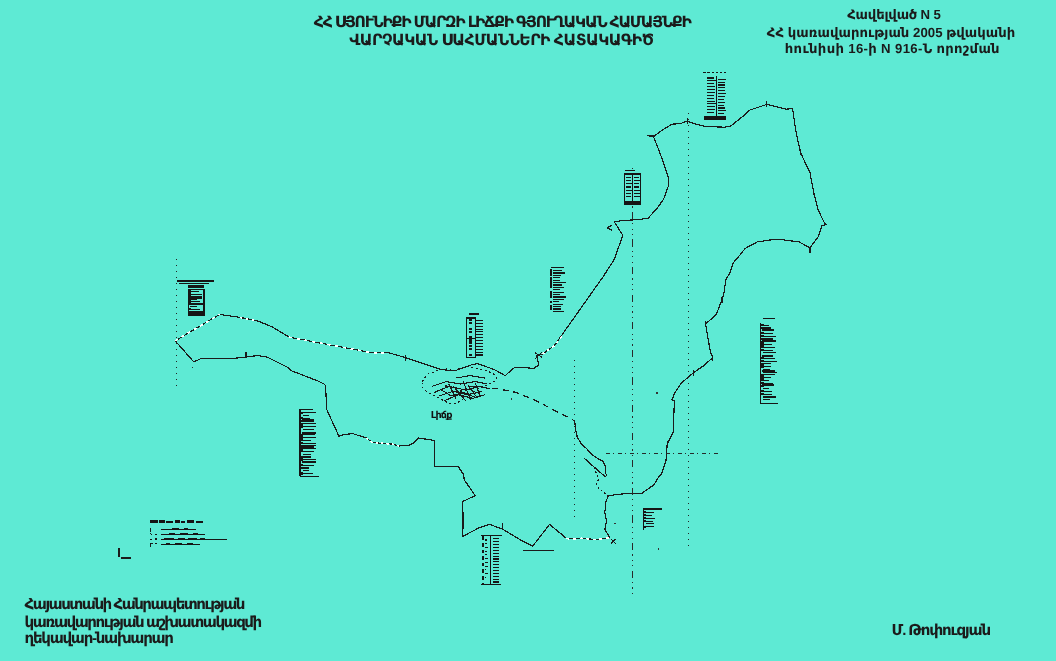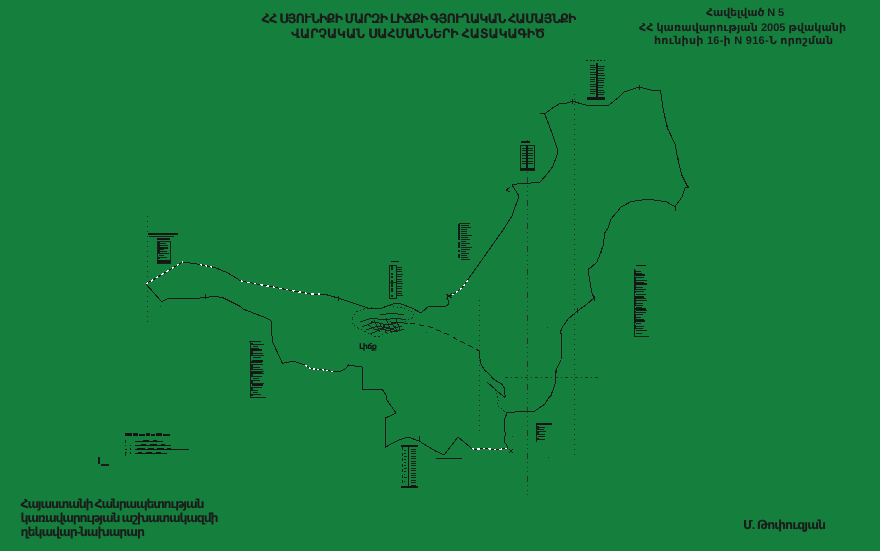--- a/index.html
+++ b/index.html
@@ -1,16 +1,16 @@
 <!DOCTYPE html>
 <html><head>
 <meta charset="utf-8">
 <style>
 html,body{margin:0;padding:0;background:#fff;}
-.page{position:relative;width:880px;height:551px;background:#15803d;overflow:hidden;
+.page{position:relative;width:880px;height:551px;background:#5eead4;overflow:hidden;
 font-family:"Liberation Sans","DejaVu Sans",sans-serif;}
 svg text{font-family:"Liberation Sans","DejaVu Sans",sans-serif;}
 </style>
 </head>
 <body>
 
 <div class="page">
 <svg width="880" height="551" viewBox="0 0 880 551" shape-rendering="crispEdges" text-rendering="geometricPrecision">
 
 <polygon points="146.0,284.0 183.0,262.0 200.0,264.5 215.0,267.5 227.0,272.5 241.0,281.0 310.0,294.0 324.0,294.0 338.0,298.0 368.0,308.0 379.0,309.0 393.0,304.0 398.0,303.0 412.0,308.0 421.0,313.0 429.0,306.0 433.0,306.0 445.0,307.0 449.0,304.0 447.0,296.0 452.0,295.0 462.0,288.0 503.0,230.0 512.0,216.0 519.0,196.0 512.0,185.0 517.0,184.0 531.0,183.0 540.0,182.0 548.0,173.0 553.0,166.0 557.0,155.0 557.0,148.0 553.0,136.0 549.0,125.0 544.6,114.0 540.0,113.0 544.6,114.0 551.0,109.0 560.0,103.5 567.0,103.0 572.6,101.0 580.0,103.5 588.0,105.4 604.0,106.0 609.0,105.0 619.0,97.0 624.0,92.0 639.0,87.0 655.0,91.0 660.5,90.5 663.0,108.0 667.0,127.0 675.0,144.0 678.0,160.0 682.0,175.5 687.0,185.6 688.5,187.0 685.0,188.0 682.0,197.0 675.0,206.6 666.0,201.6 652.0,199.8 645.0,199.5 631.0,201.6 621.0,207.0 617.0,212.0 611.0,219.0 608.0,228.0 605.0,232.5 603.0,246.0 597.0,262.0 588.0,270.0 590.0,282.0 592.0,293.0 594.0,298.0 586.0,305.0 578.0,310.5 568.0,319.0 562.5,327.0 560.0,333.0 562.0,334.0 561.0,360.0 559.0,364.0 556.0,370.0 555.0,384.0 551.0,395.5 548.5,398.0 545.0,404.0 537.0,409.5 535.0,411.0 524.0,411.0 507.0,413.0 505.0,418.0 504.0,427.0 505.5,434.0 504.0,441.0 507.0,446.0 508.0,448.0 497.0,449.8 486.0,448.5 480.0,449.0 474.0,449.0 472.0,448.6 458.0,437.0 444.0,455.0 435.5,451.0 419.0,441.0 408.0,437.0 399.0,440.0 385.5,447.0 386.0,434.6 385.5,418.0 396.0,413.0 387.0,400.0 386.0,395.0 382.0,389.0 362.0,389.0 362.0,367.0 348.6,365.0 345.0,369.0 341.0,371.0 333.0,371.6 326.0,370.0 310.2,368.8 305.3,365.0 293.8,361.3 286.5,362.3 282.4,363.4 272.3,341.3 271.3,321.3 270.0,320.0 265.0,317.5 242.5,308.8 240.0,306.3 222.5,297.5 215.0,296.3 193.5,298.8 180.4,298.6 167.5,298.8 161.5,301.6" fill="none" stroke="#1b1b1b" stroke-width="1" stroke-linejoin="round"></polygon>

